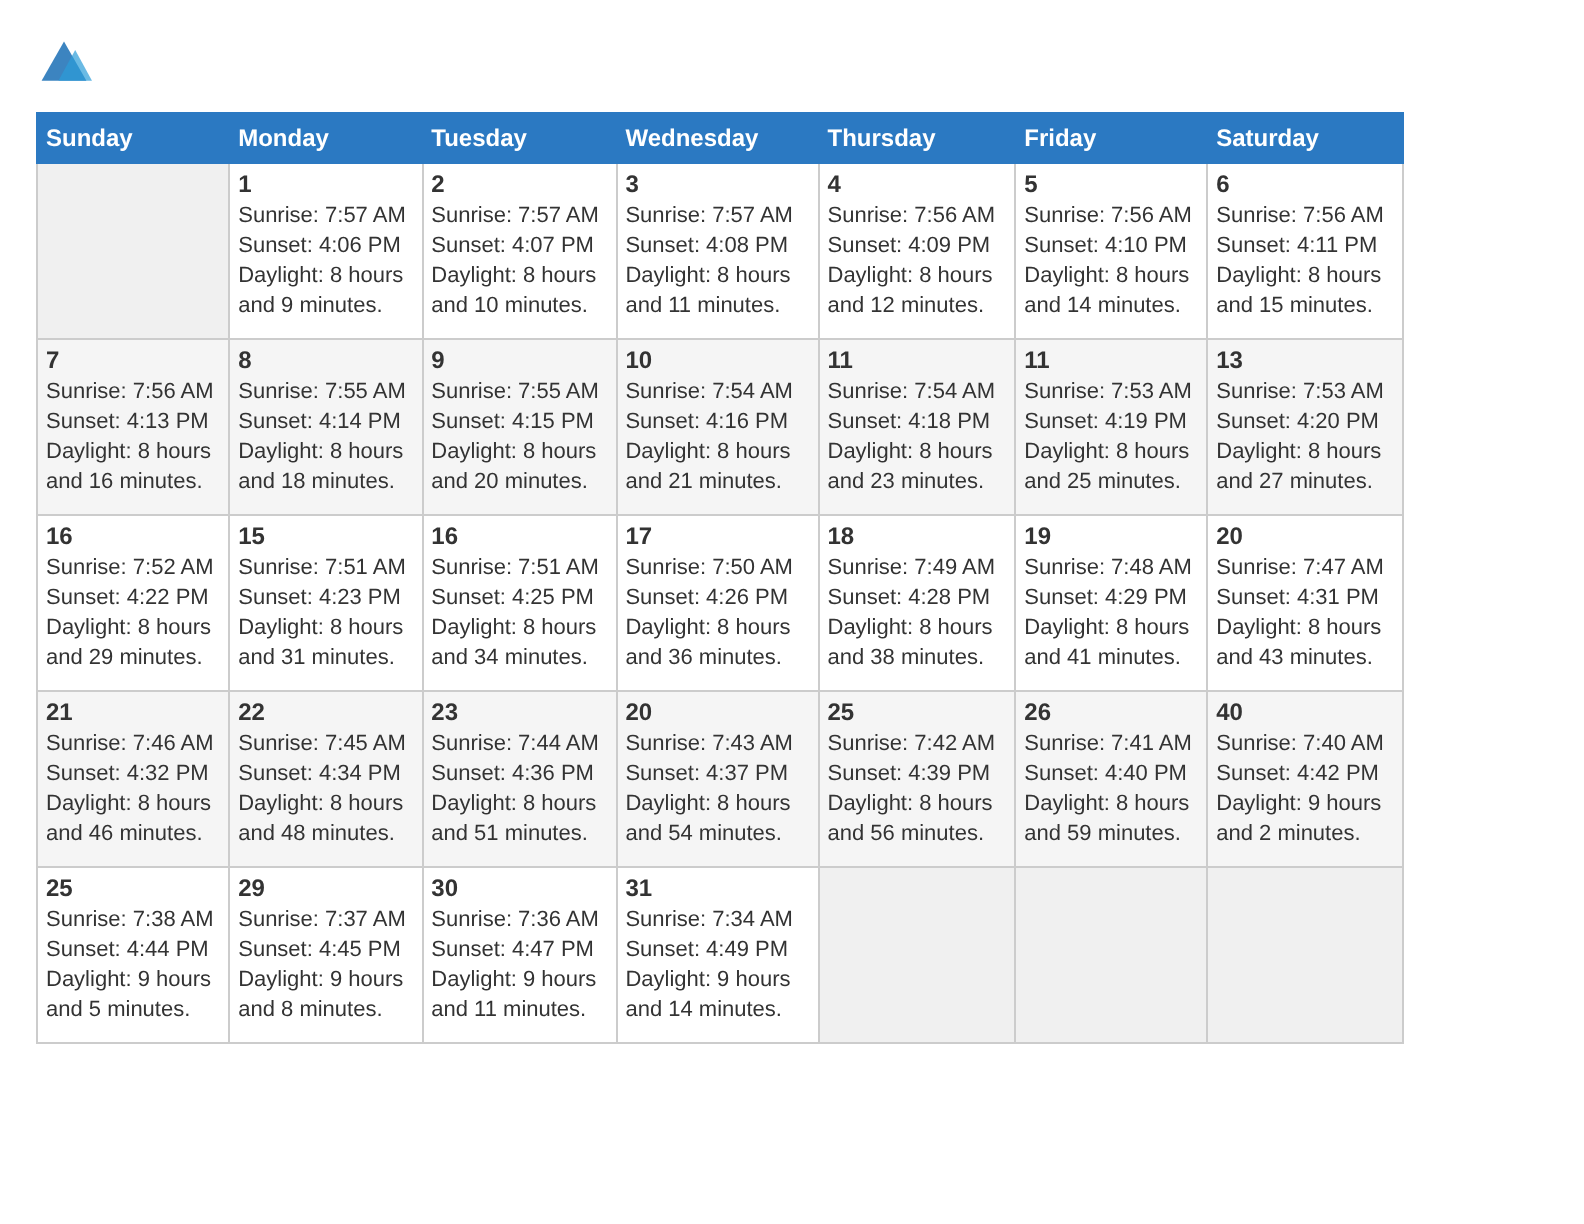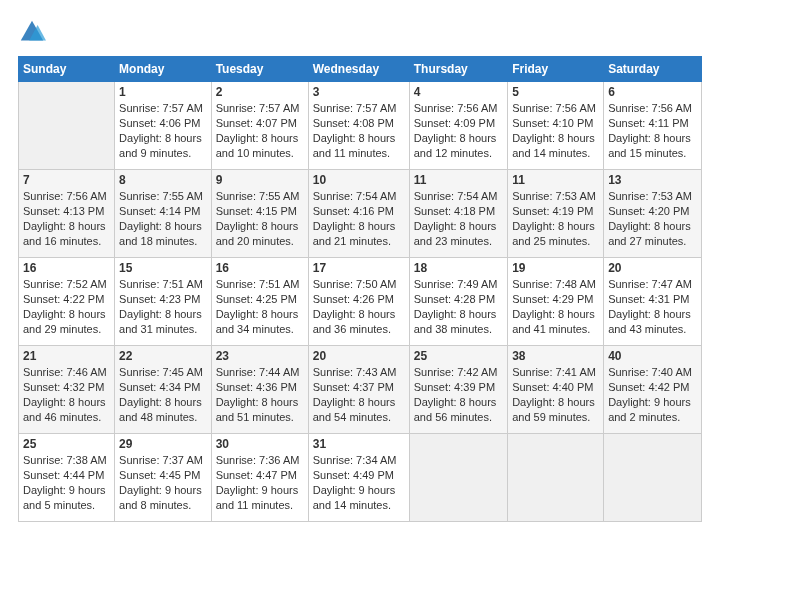--- a/index.html
+++ b/index.html
@@ -239,21 +239,21 @@
           </td>
           <td>
             <span class="day-num">20</span>
 <div class="cell-content">Sunrise: 7:43 AM<br>Sunset: 4:37 PM<br>Daylight: 8 hours and 54 minutes.</div>
           </td>
           <td>
             <span class="day-num">25</span>
 <div class="cell-content">Sunrise: 7:42 AM<br>Sunset: 4:39 PM<br>Daylight: 8 hours and 56 minutes.</div>
           </td>
           <td>
-            <span class="day-num">38</span>
+            <span class="day-num">26</span>
 <div class="cell-content">Sunrise: 7:41 AM<br>Sunset: 4:40 PM<br>Daylight: 8 hours and 59 minutes.</div>
           </td>
           <td>
             <span class="day-num">40</span>
 <div class="cell-content">Sunrise: 7:40 AM<br>Sunset: 4:42 PM<br>Daylight: 9 hours and 2 minutes.</div>
           </td>
         </tr>
         <tr>
           <td>
             <span class="day-num">25</span>

